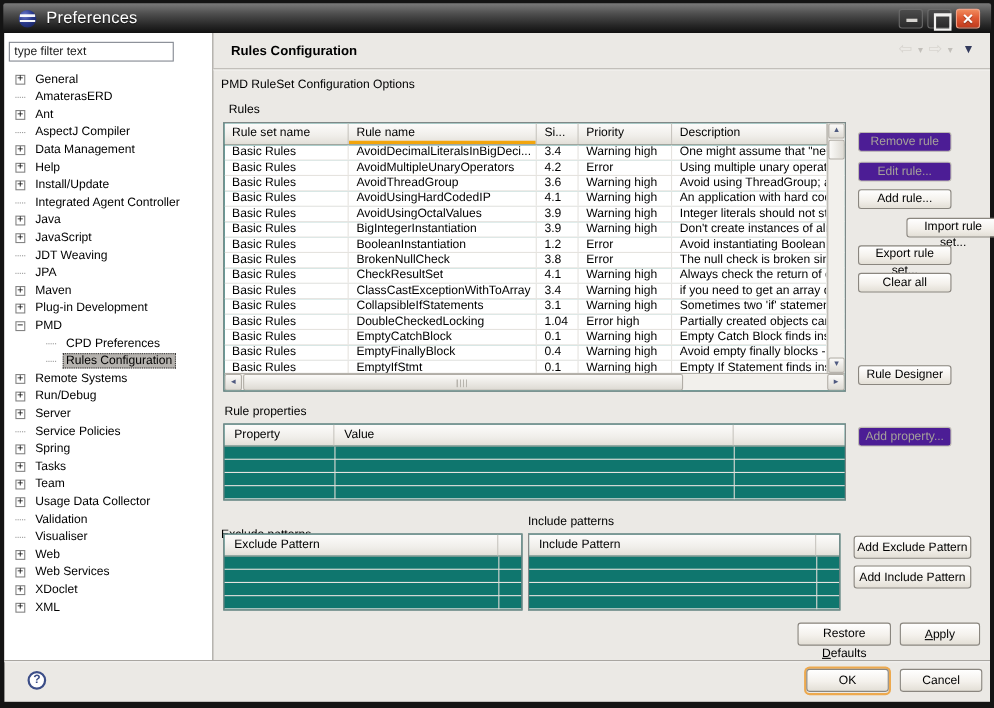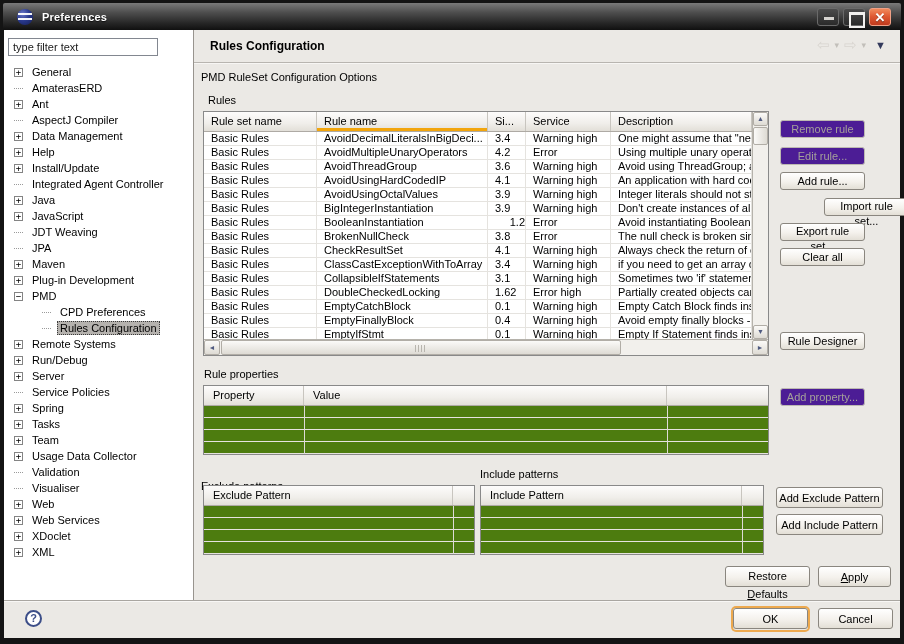--- a/index.html
+++ b/index.html
@@ -10,21 +10,21 @@
 
   
   .titlebar { position:absolute; left:3px; top:3px; right:3px; height:27px;
     background:linear-gradient(180deg,#7a7a7a 0%,#4e4e4e 35%,#262626 75%,#101010 100%);
     display:flex; align-items:center; padding:0 8px; border-radius:2px 2px 0 0; }
   .eclipse-icon { width:16px; height:16px; border-radius:50%;
     background:radial-gradient(circle at 35% 30%, #6b79c9 0%, #2a3a8e 45%, #131c52 100%);
     position:relative; margin-left:6px; flex:0 0 auto; overflow:hidden; }
   .eclipse-icon::after { content:""; position:absolute; left:1px; right:1px; top:4px; height:8px;
     background:repeating-linear-gradient(180deg, rgba(255,255,255,.95) 0 2px, transparent 2px 5px); }
-  .titlebar-title { color:#fff; font-weight:bold; font-size:11px; margin-left:9px; letter-spacing:.2px;
+  .titlebar-title { color:#fff; font-weight:normal; font-size:15px; margin-left:9px; letter-spacing:.2px;
     text-shadow:0 1px 1px rgba(0,0,0,.7); }
   .titlebar-controls { margin-left:auto; display:flex; gap:4px; align-items:center; padding-right:2px; }
   .tb-btn { width:22px; height:18px; border-radius:3px; border:1px solid #6a6a6a;
     background:linear-gradient(180deg,#4c4c4c,#2a2a2a); position:relative; cursor:default; }
   .tb-btn.min::after { content:""; position:absolute; left:6px; top:8px; width:10px; height:3px; background:#d6d4d0; }
   .tb-btn.max::after { content:""; position:absolute; left:5px; top:3px; width:12px; height:11px;
     border:2px solid #f2f1ef; border-top-width:3px; }
   .tb-btn.close { border-color:#f0a086; background:linear-gradient(180deg,#f08a5c 0%,#e05a33 45%,#c03a1d 100%); }
   .close-glyph { position:absolute; left:0; right:0; top:1px; text-align:center; color:#fff;
     font-weight:bold; font-size:13px; line-height:15px; text-shadow:0 1px 1px rgba(0,0,0,.4); }
@@ -92,21 +92,21 @@
   .sb-spacer { flex:1; }
   .sb-btn-h { position:absolute; top:0; height:15px; width:16px; border:1px solid #b1ada6; border-radius:2px;
     background:linear-gradient(180deg,#fbfaf8,#dedbd4); color:#4f5a80; font-size:7px;
     text-align:center; line-height:13px; }
   .sb-thumb-h { position:absolute; left:17px; top:0; width:400px; height:15px;
     border:1px solid #b1ada6; border-radius:2px; background:linear-gradient(180deg,#fbfaf8,#dedbd4); }
   .sb-thumb-h::after { content:""; position:absolute; left:50%; top:4px; width:12px; height:7px; margin-left:-6px;
     background:repeating-linear-gradient(90deg,#b8b5ae 0 1px,transparent 1px 3px); }
 
   
-  .flat-table { position:absolute; border:1px solid #898989; background:#4d7c0f; overflow:hidden; }
+  .flat-table { position:absolute; border:1px solid #898989; background:#0f766e; overflow:hidden; }
   .flat-head { display:flex; height:20px; background:linear-gradient(180deg,#fdfcfb 0%,#f0eeea 60%,#e2dfd8 100%);
     border-bottom:1px solid #aeaaa4; }
   .fh { padding:3px 0 0 9px; border-right:1px solid #c8c5bf; white-space:nowrap; height:100%; flex:0 0 auto; }
   .fh.last { border-right:none; }
   .erow { height:12px; border-bottom:1px solid #e5e3df; }
   .vline { position:absolute; top:20px; bottom:0; width:1px; background:#dddbd6; }
   .bottombar { position:absolute; left:4px; top:600px; width:896px; height:38px; background:#ebe9e5;
     border-top:1px solid #a9a6a1; box-shadow:inset 0 1px 0 #f8f7f5; }
   .help-icon { position:absolute; left:21px; top:9px; width:17px; height:17px; border-radius:50%;
     border:2px solid #3c4e88; color:#3c4e88; font-weight:bold; font-size:11px; text-align:center;
@@ -279,21 +279,21 @@
       </div>
 
       <span class="subtitle">PMD RuleSet Configuration Options</span>
       <span class="section-label" style="left:14px; top:64px;">Rules</span>
 
       <div class="rules-table">
         <div class="thead">
           <span class="th" style="width:113px">Rule set name</span>
           <span class="th sorted" style="width:171px">Rule name</span>
           <span class="th" style="width:38px">Si...</span>
-          <span class="th" style="width:85px">Service</span>
+          <span class="th" style="width:85px">Priority</span>
           <span class="th" style="width:141px">Description</span>
         </div>
         <div class="tbody" id="rules-body">
             <div class="trow">
               <span class="tcell" style="width: 113px;">Basic Rules</span>
               <span class="tcell" style="width: 171px;">AvoidDecimalLiteralsInBigDeci...</span>
               <span class="tcell" style="width: 38px;">3.4</span>
               <span class="tcell" style="width: 85px;">Warning high</span>
               <span class="tcell" style="width: 141px;">One might assume that "new</span>
             </div>
@@ -328,21 +328,21 @@
             <div class="trow">
               <span class="tcell" style="width: 113px;">Basic Rules</span>
               <span class="tcell" style="width: 171px;">BigIntegerInstantiation</span>
               <span class="tcell" style="width: 38px;">3.9</span>
               <span class="tcell" style="width: 85px;">Warning high</span>
               <span class="tcell" style="width: 141px;">Don't create instances of alre</span>
             </div>
             <div class="trow">
               <span class="tcell" style="width: 113px;">Basic Rules</span>
               <span class="tcell" style="width: 171px;">BooleanInstantiation</span>
-              <span class="tcell" style="width: 38px; text-align: right;">1.2</span>
+              <span class="tcell" style="width: 38px;">1.2</span>
               <span class="tcell" style="width: 85px;">Error</span>
               <span class="tcell" style="width: 141px;">Avoid instantiating Boolean o</span>
             </div>
             <div class="trow">
               <span class="tcell" style="width: 113px;">Basic Rules</span>
               <span class="tcell" style="width: 171px;">BrokenNullCheck</span>
               <span class="tcell" style="width: 38px;">3.8</span>
               <span class="tcell" style="width: 85px;">Error</span>
               <span class="tcell" style="width: 141px;">The null check is broken sinc</span>
             </div>
@@ -363,21 +363,21 @@
             <div class="trow">
               <span class="tcell" style="width: 113px;">Basic Rules</span>
               <span class="tcell" style="width: 171px;">CollapsibleIfStatements</span>
               <span class="tcell" style="width: 38px;">3.1</span>
               <span class="tcell" style="width: 85px;">Warning high</span>
               <span class="tcell" style="width: 141px;">Sometimes two 'if' statements</span>
             </div>
             <div class="trow">
               <span class="tcell" style="width: 113px;">Basic Rules</span>
               <span class="tcell" style="width: 171px;">DoubleCheckedLocking</span>
-              <span class="tcell" style="width: 38px;">1.62</span>
+              <span class="tcell" style="width: 38px;">1.04</span>
               <span class="tcell" style="width: 85px;">Error high</span>
               <span class="tcell" style="width: 141px;">Partially created objects can</span>
             </div>
             <div class="trow">
               <span class="tcell" style="width: 113px;">Basic Rules</span>
               <span class="tcell" style="width: 171px;">EmptyCatchBlock</span>
               <span class="tcell" style="width: 38px;">0.1</span>
               <span class="tcell" style="width: 85px;">Warning high</span>
               <span class="tcell" style="width: 141px;">Empty Catch Block finds insta</span>
             </div>

